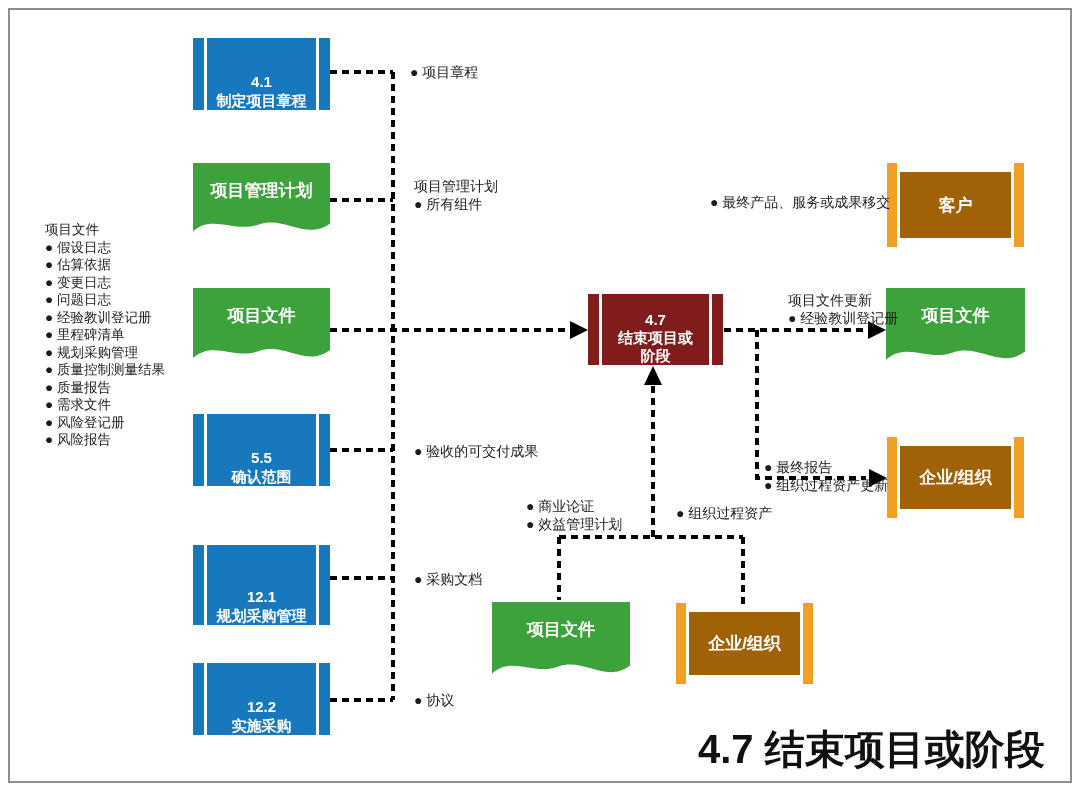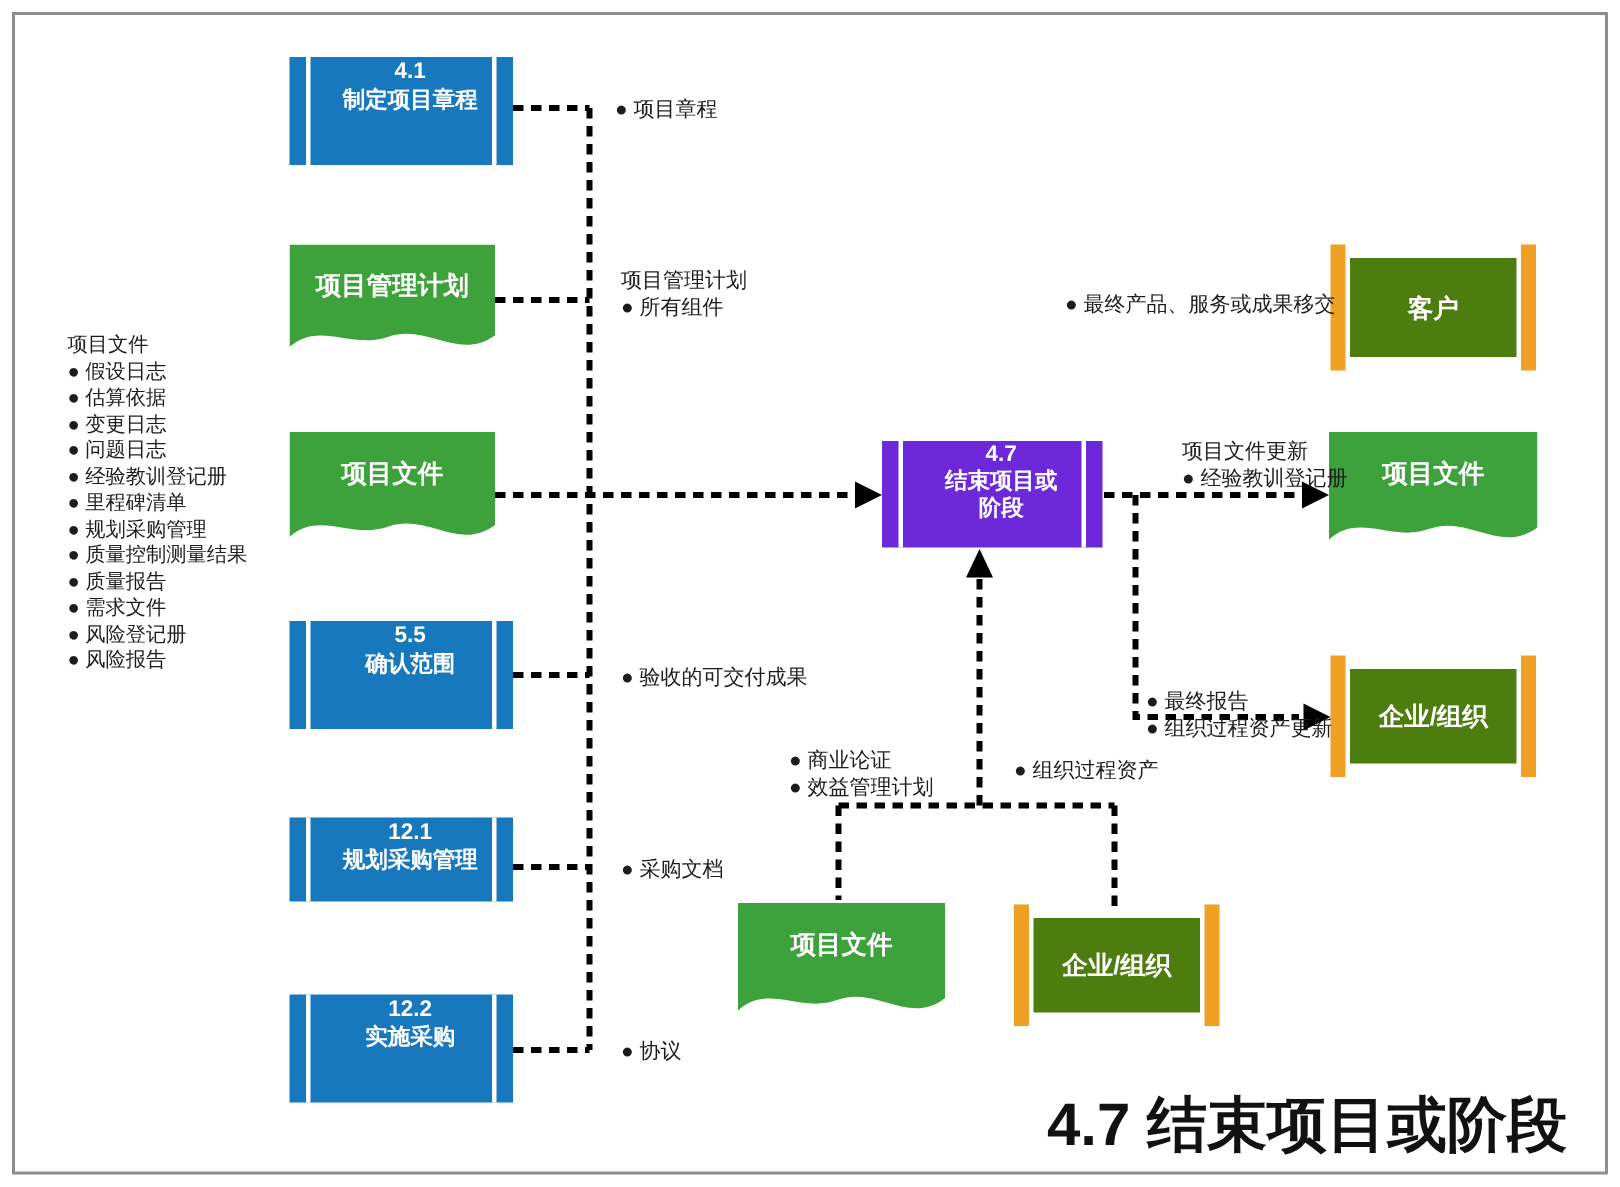--- a/index.html
+++ b/index.html
@@ -5,38 +5,38 @@
   html,body{margin:0;padding:0;background:#fff;}
   .stage{
     position:relative;width:1080px;height:791px;background:#ffffff;overflow:hidden;
     font-family:"Liberation Sans","DejaVu Sans",sans-serif;color:#1c1c1c;
   }
   .frame{position:absolute;left:8px;top:8px;right:8px;bottom:8px;border:2px solid #8e8e8e;}
   svg.overlay{position:absolute;left:0;top:0;width:1080px;height:791px;z-index:1;}
   .node{z-index:2;}
 
   
-  .proc{position:absolute;display:flex;align-items:flex-start;justify-content:center;text-align:center;padding-left:12px;}
+  .proc{position:absolute;display:flex;align-items:flex-end;justify-content:center;text-align:center;}
   .proc .vline{position:absolute;top:0;bottom:0;width:3px;background:#ffffff;}
   .proc .vline.l{left:11px;} .proc .vline.r{right:11px;}
   .proc .ptxt{color:#ffffff;font-weight:bold;font-size:15px;line-height:19px;position:relative;}
   .proc.blue{background:#1878BE;}
-  .proc.pink{background:#6d28d9;}
+  .proc.pink{background:#7f1d1d;}
 
   
   .doc{position:absolute;}
   .doc svg{position:absolute;left:0;top:0;width:100%;height:100%;}
   .doc .dlabel{position:absolute;left:0;right:0;top:20%;text-align:center;
     color:#fff;font-weight:bold;font-size:17px;}
 
   
   .ibeam{position:absolute;}
   .ibeam .bar{position:absolute;top:0;bottom:0;width:10px;background:#F0A125;}
   .ibeam .bar.l{left:0;} .ibeam .bar.r{right:0;}
-  .ibeam .mid{position:absolute;left:13px;right:13px;top:9px;bottom:9px;background:#4d7c0f;
+  .ibeam .mid{position:absolute;left:13px;right:13px;top:9px;bottom:9px;background:#a16207;
     display:flex;align-items:center;justify-content:center;color:#fff;font-weight:bold;font-size:17px;}
 
   
   .lbl{position:absolute;font-size:14px;line-height:18px;white-space:nowrap;z-index:2;}
 
   
   .inlist{position:absolute;left:45px;top:221px;font-size:13.5px;line-height:17.5px;z-index:2;}
   .inlist .hdr{margin-bottom:0px;}
 
   .big-title{position:absolute;left:698px;top:722px;font-size:40px;font-weight:bold;color:#111;
@@ -113,21 +113,21 @@
 
   <div class="proc blue node" style="left:193px;top:414px;width:137px;height:72px">
     <i class="vline l"></i>
     <i class="vline r"></i>
     <div class="ptxt">
       <div>5.5</div>
       <div>确认范围</div>
     </div>
   </div>
 
-  <div class="proc blue node" style="left:193px;top:545px;width:137px;height:56px">
+  <div class="proc blue node" style="left:193px;top:545px;width:137px;height:80px">
     <i class="vline l"></i>
     <i class="vline r"></i>
     <div class="ptxt">
       <div>12.1</div>
       <div>规划采购管理</div>
     </div>
   </div>
 
   <div class="proc blue node" style="left:193px;top:663px;width:137px;height:72px">
     <i class="vline l"></i>

